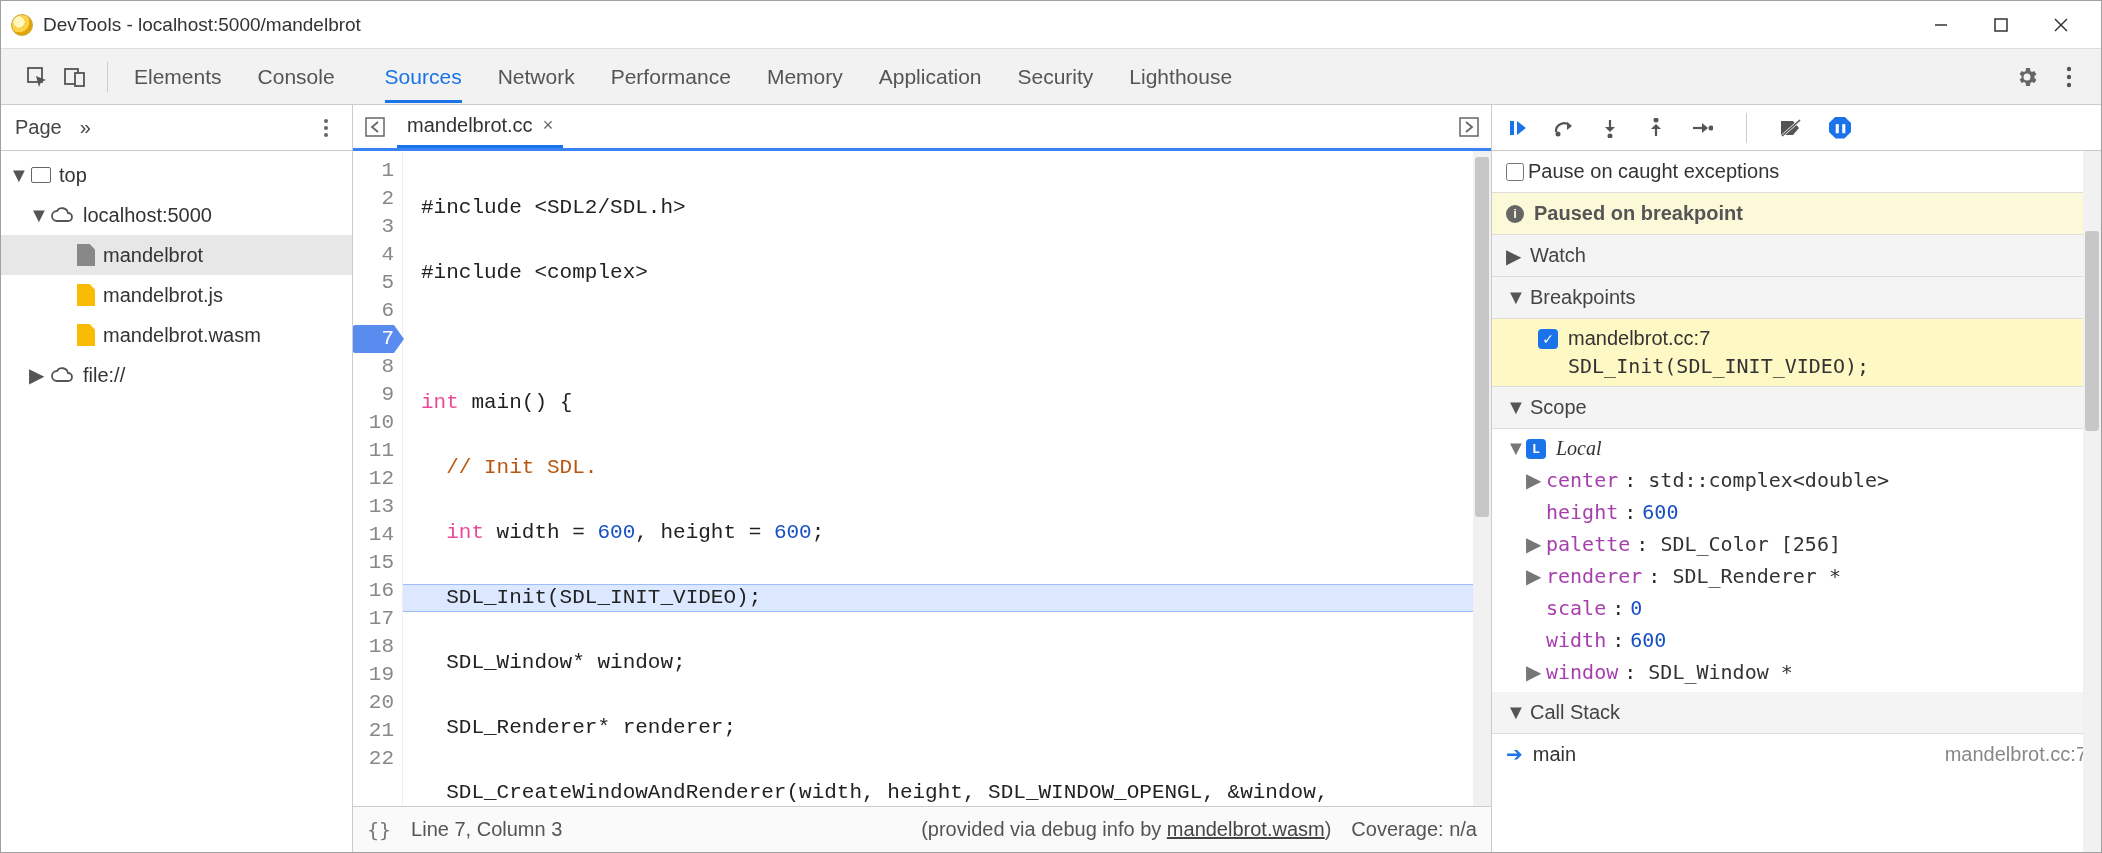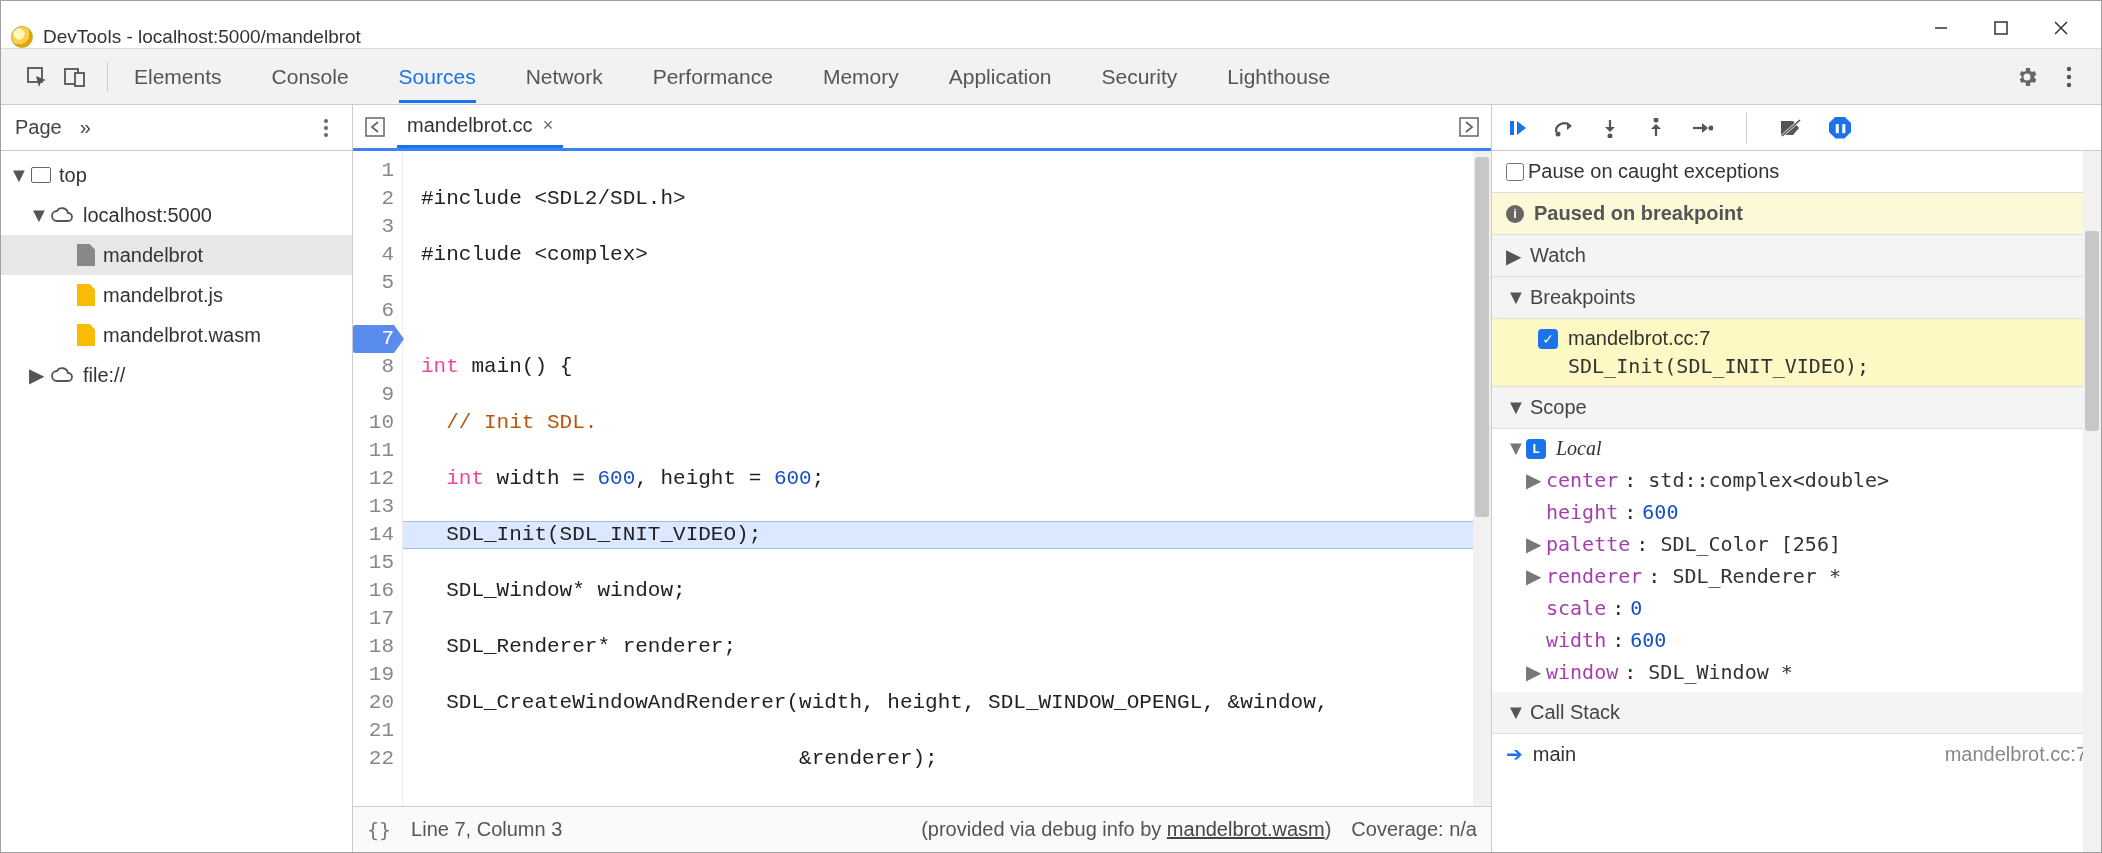--- a/index.html
+++ b/index.html
@@ -1,30 +1,30 @@
 <!DOCTYPE html>
 <html><head>
 <meta charset="utf-8">
 <style>
 * { box-sizing: border-box; margin: 0; padding: 0; }
 html, body { width: 2102px; height: 853px; font-family: "Segoe UI", Arial, sans-serif; font-size: 18px; color: #333; overflow: hidden; background: #fff; }
 .window { width: 100%; height: 100%; display: flex; flex-direction: column; border: 1px solid #a0a0a0; }
 
 
-.titlebar { height: 48px; display: flex; align-items: flex-end; padding: 0 10px; background: #fff; border-bottom: 1px solid #ddd; }
+.titlebar { height: 48px; display: flex; align-items: center; padding: 0 10px; background: #fff; border-bottom: 1px solid #ddd; }
 .titlebar .appicon { width: 22px; height: 22px; border-radius: 50%; background: radial-gradient(circle at 35% 35%, #fff6c0 0 30%, #fbd34b 31% 55%, #e3a300 56% 100%); margin-right: 10px; border: 1px solid #caa93d; }
 .titlebar .title { flex: 1; font-size: 19px; color: #333; }
 .titlebar .winbtn { width: 60px; height: 40px; display: flex; align-items: center; justify-content: center; font-size: 18px; color: #333; }
 
 
 .tabbar { height: 56px; display: flex; align-items: center; background: #f2f2f2; border-bottom: 1px solid #ccc; padding: 0 10px; }
 .tabbar .lefticons { display: flex; align-items: center; gap: 14px; padding: 0 14px; }
-.tabbar .tabs { display: flex; align-items: center; gap: 50px; margin-left: 20px; }
+.tabbar .tabs { display: flex; align-items: center; gap: 36px; margin-left: 20px; }
 .tabbar .tab { font-size: 21px; color: #555; padding: 14px 0; }
-.tabbar .tab.active { color: #1a73e8; border-bottom: 3px solid #1a73e8; padding-bottom: 11px; }
+.tabbar .tab.active { color: #1a73e8; border-bottom: 3px solid #1a73e8; padding-bottom: 11px; margin-left: 14px; }
 .tabbar .right { margin-left: auto; display: flex; align-items: center; gap: 18px; padding-right: 10px; color: #555; }
 .iconbtn { width: 24px; height: 24px; display: inline-flex; align-items: center; justify-content: center; color: #555; }
 .vdiv { width: 1px; height: 30px; background: #ccc; margin: 0 6px; }
 
 
 .main { flex: 1; display: flex; min-height: 0; }
 .col-left { width: 352px; display: flex; flex-direction: column; border-right: 1px solid #ccc; }
 .col-mid { flex: 1; display: flex; flex-direction: column; min-width: 0; }
 .col-right { width: 610px; display: flex; flex-direction: column; border-left: 1px solid #ccc; position: relative; }
 
@@ -49,21 +49,21 @@
 .filetab .close { color: #666; font-size: 18px; }
 .mhdr .spacer { flex: 1; }
 
 
 .codewrap { flex: 1; display: flex; min-height: 0; position: relative; font-family: Consolas, "Courier New", monospace; font-size: 21px; line-height: 28px; }
 .gutter { width: 50px; text-align: right; color: #888; background: #fff; padding: 6px 8px 0 0; border-right: 1px solid #eee; user-select:none; }
 .gutter .ln { height: 28px; }
 .gutter .ln.bp { background: #5a8cf0; color: #fff; position: relative; border-radius: 2px 0 0 2px; }
 .gutter .ln.bp::after { content:""; position:absolute; right:-10px; top:0; width:0; height:0; border-top:14px solid transparent; border-bottom:14px solid transparent; border-left:10px solid #5a8cf0; }
 .code { flex: 1; padding: 6px 0 0 18px; white-space: pre; color: #222; overflow: hidden; }
-.code .row { height: 28px; }
+.code .row { height: 28px; margin-top: 9px; }
 .code .row.cur { background: #dbe8ff; border-top: 1px solid #9cbdf5; border-bottom: 1px solid #9cbdf5; margin-left:-18px; padding-left:18px; height:28px; line-height:26px;}
 .scrollbar-v { position: absolute; right: 0; top: 0; bottom: 0; width: 18px; background: #f1f1f1; }
 .scrollbar-v .thumb { position: absolute; left: 2px; right: 2px; top: 6px; height: 55%; background: #c7c7c7; border-radius: 3px; }
 .ty { color: #ec4899; }
 .num { color: #1750c4; }
 .cm { color: #b9550c; }
 .pp { color: #222; }
 
 
 .statusbar { height: 46px; border-top: 1px solid #ccc; display: flex; align-items: center; padding: 0 14px; gap: 20px; font-size: 20px; color: #555; background: #fafafa; }

